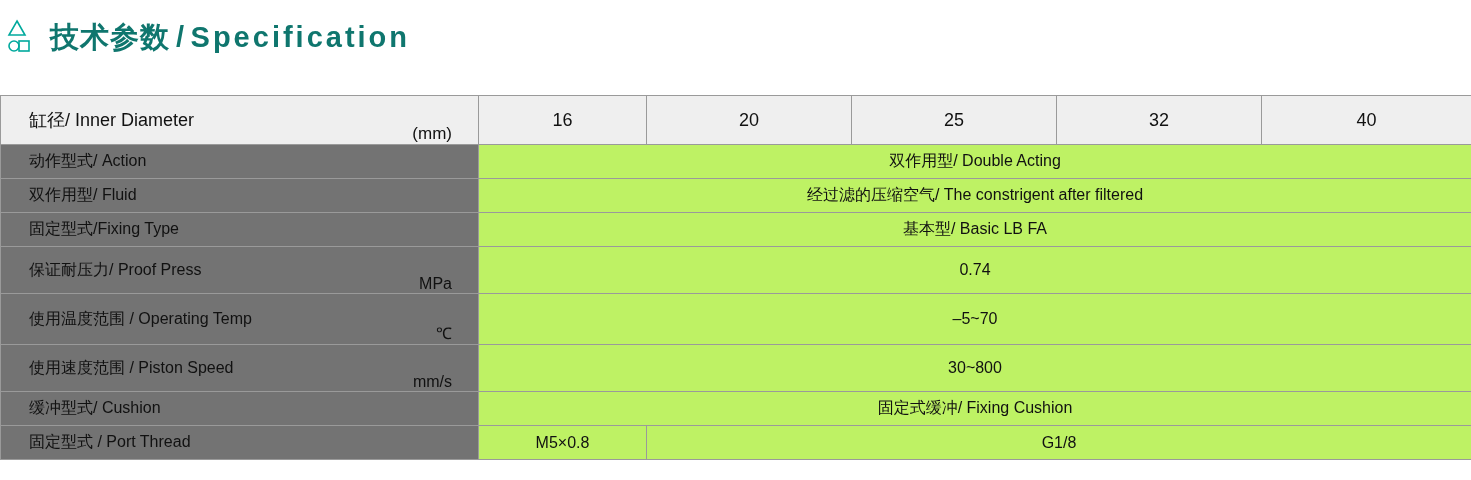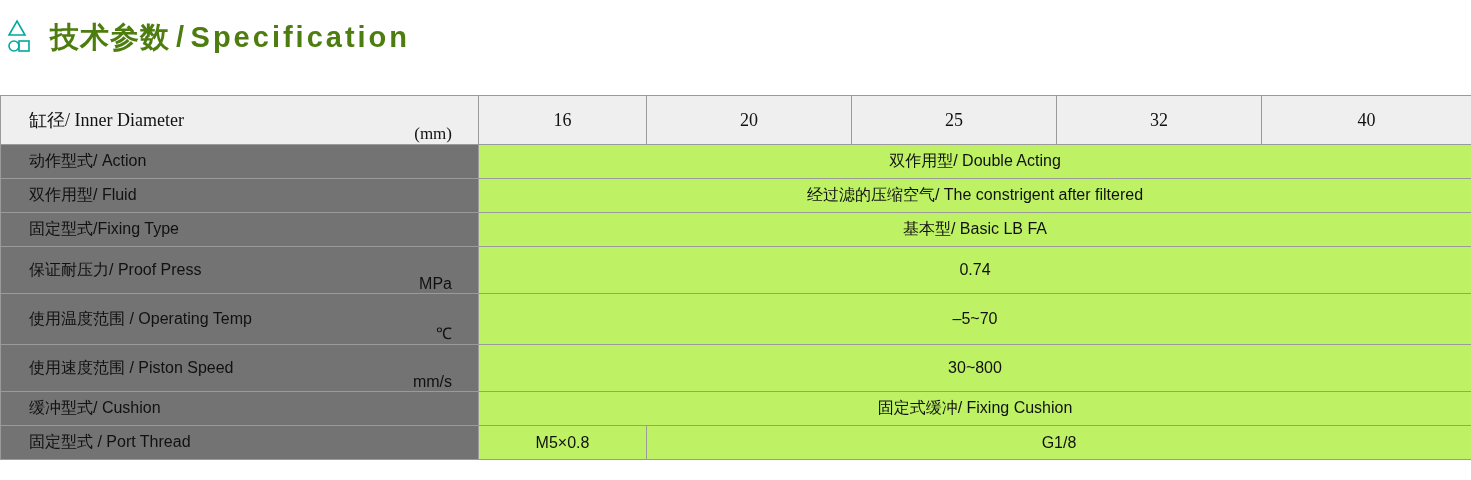--- a/index.html
+++ b/index.html
@@ -37,21 +37,21 @@
     position: relative;
   }
   .header-icon svg { display: block; }
 
   .header-title {
     font-size: 29px;
     font-weight: bold;
     letter-spacing: 0.5px;
     line-height: 1;
     white-space: nowrap;
-    color: #4d7c0f;
+    color: #0f766e;
   }
   .header-title .cn { letter-spacing: 1px; }
   .header-title .sep { padding: 0 6px; }
   .header-title .en { letter-spacing: 3px; }
 
   
   .table-wrap {
     position: absolute;
     left: 0;
     top: 95px;
@@ -70,21 +70,20 @@
     border-right: 1px solid #9a9a9a;
     padding: 0;
     height: 33px;
     vertical-align: middle;
   }
 
   
   tr.head td {
     background: #efefef;
     height: 39px;
-    font-family: Liberation Serif, serif;
   }
   td.label-cell {
     width: 478px;
     padding: 0 0 0 0;
     background: #737373;
   }
   tr.head td.label-cell {
     background: #efefef;
   }
   .label-flex {

